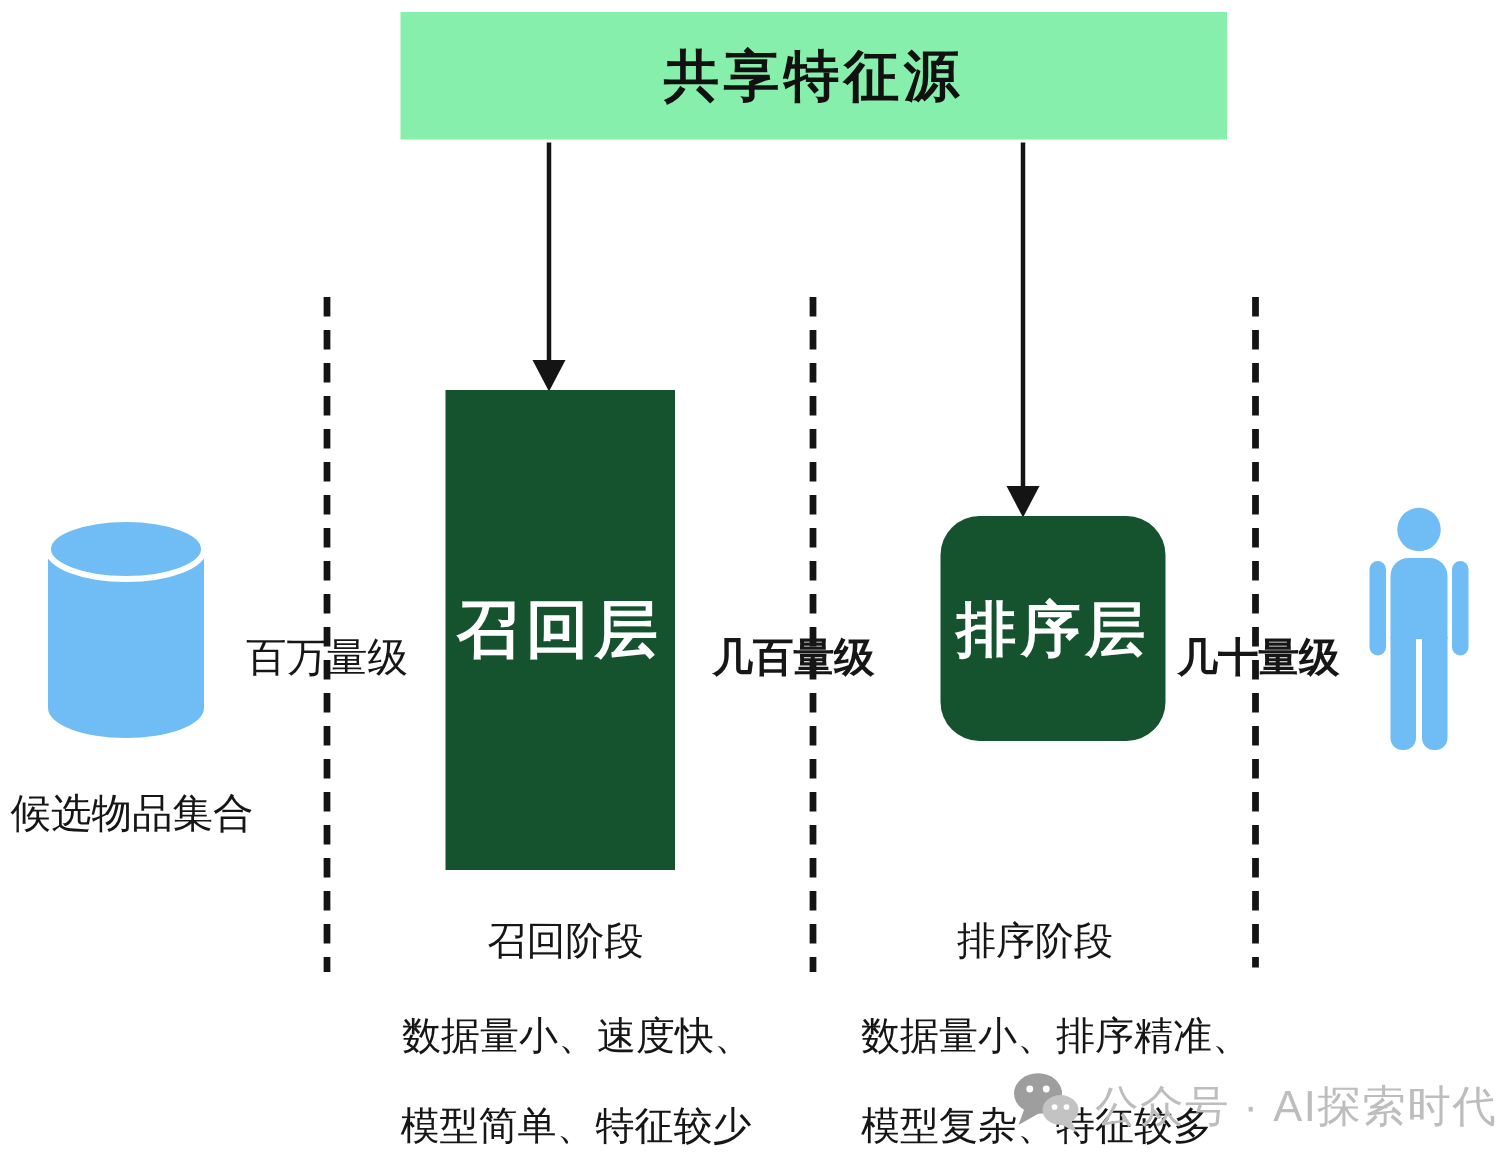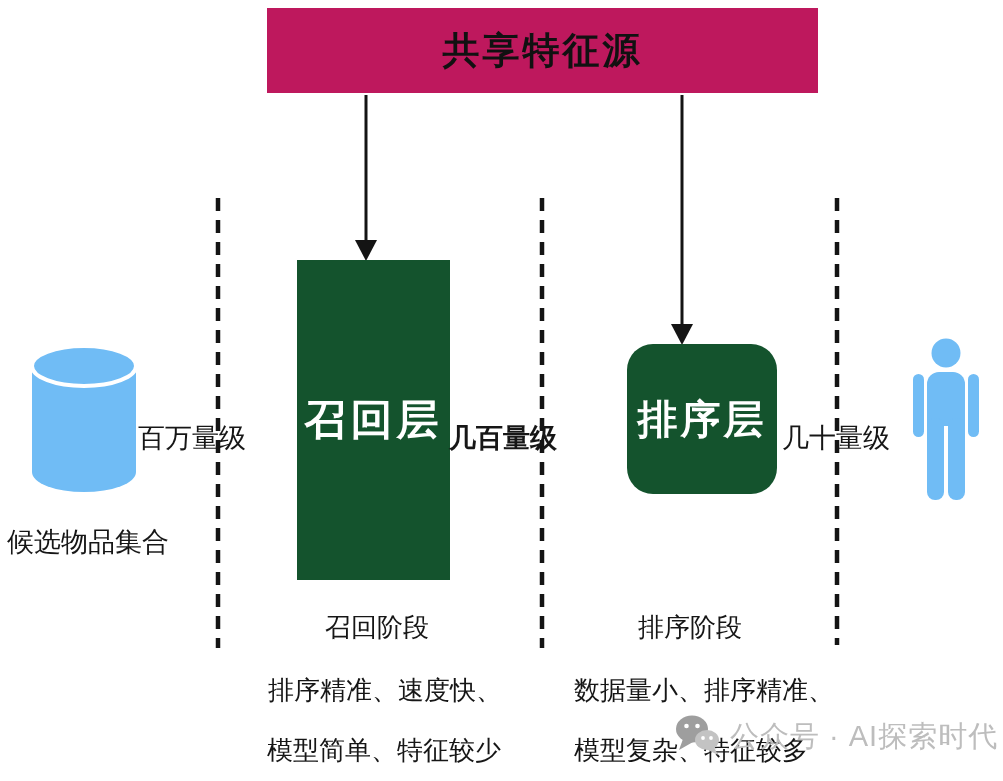--- a/index.html
+++ b/index.html
@@ -9,42 +9,42 @@
     background:#ffffff;
     font-family:"Liberation Sans", sans-serif;
     color:#1a1a1a;
     overflow:hidden;
   }
   .abs{position:absolute;}
 
   
   .feature-box{
     left:267px;top:8px;width:551px;height:85px;
-    background:#be185d;
+    background:#86efac;
     display:flex;align-items:center;justify-content:center;
   }
   .feature-box .title{
     font-size:37px;font-weight:bold;color:#111111;letter-spacing:3px;
   }
 
   
   .overlay{left:0;top:0;width:1003px;height:781px;pointer-events:none;}
 
   
   .layer-box{
     background:#14532d;
     display:flex;align-items:center;justify-content:center;
     color:#ffffff;font-weight:bold;
   }
   .recall-box{left:297px;top:260px;width:153px;height:320px;font-size:42px;letter-spacing:4px;}
   .rank-box{left:627px;top:344px;width:150px;height:150px;font-size:40px;letter-spacing:3px;border-radius:26px;}
 
   
   .scale-label{
-    top:420px;width:160px;
+    top:420px;width:160px;text-align:center;
     font-size:27px;font-weight:500;color:#161616;white-space:nowrap;
   }
   .candidate-label{
     left:0;top:524px;width:176px;text-align:center;
     font-size:27px;font-weight:500;color:#161616;white-space:nowrap;font-family:Liberation Serif, serif;
   }
   .stage-title{
     top:610px;width:160px;text-align:center;
     font-size:26px;color:#161616;white-space:nowrap;
   }
@@ -94,35 +94,35 @@
   <div class="abs layer-box recall-box">
     <span>召回层</span>
   </div>
 
   <div class="abs layer-box rank-box">
     <span>排序层</span>
   </div>
 
   <div class="abs scale-label" style="left:138px;">百万量级</div>
   <div class="abs scale-label" style="left:449px;font-weight:bold;">几百量级</div>
-  <div class="abs scale-label" style="left:782px;">几十量级</div>
+  <div class="abs scale-label" style="left:759px;font-weight:bold;">几十量级</div>
 
   <div class="abs" style="left:910px;top:338px;width:72px;height:165px;">
     <svg width="72" height="165" viewBox="0 0 72 165">
       <circle cx="36" cy="15" r="14.5" fill="#70BCF5"></circle>
       <rect x="3" y="36" width="11" height="63" rx="5.5" fill="#70BCF5"></rect>
       <rect x="58" y="36" width="11" height="63" rx="5.5" fill="#70BCF5"></rect>
       <path d="M17,46 a12,12 0 0 1 12,-12 h14 a12,12 0 0 1 12,12 v42 h-38 Z" fill="#70BCF5"></path>
       <rect x="17" y="80" width="17" height="82" rx="8" fill="#70BCF5"></rect>
       <rect x="38" y="80" width="17" height="82" rx="8" fill="#70BCF5"></rect>
     </svg>
   </div>
 
   <div class="abs stage-title" style="left:297px;">召回阶段</div>
-  <div class="abs stage-line" style="left:268px;top:673px;">排序精准、速度快、</div>
+  <div class="abs stage-line" style="left:268px;top:673px;">数据量小、速度快、</div>
   <div class="abs stage-title" style="left:610px;">排序阶段</div>
 
   <div class="abs stage-line" style="left:267px;top:733px;">模型简单、特征较少</div>
   <div class="abs stage-line" style="left:574px;top:673px;">数据量小、排序精准、</div>
   <div class="abs stage-line" style="left:574px;top:733px;">模型复杂、特征较多</div>
 
   <div class="abs watermark">
     <span>
       <svg width="46" height="42" viewBox="0 0 46 42">
         <ellipse cx="18" cy="15" rx="16" ry="13.5" fill="#9E9E9E"></ellipse>

